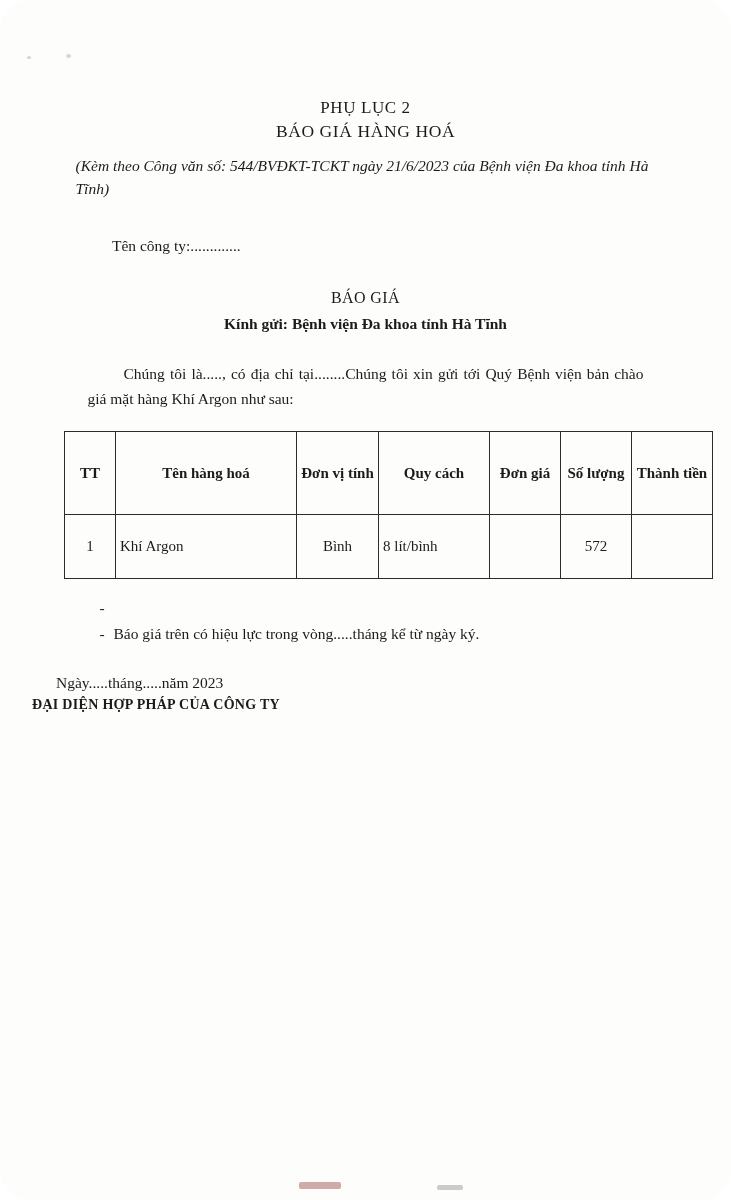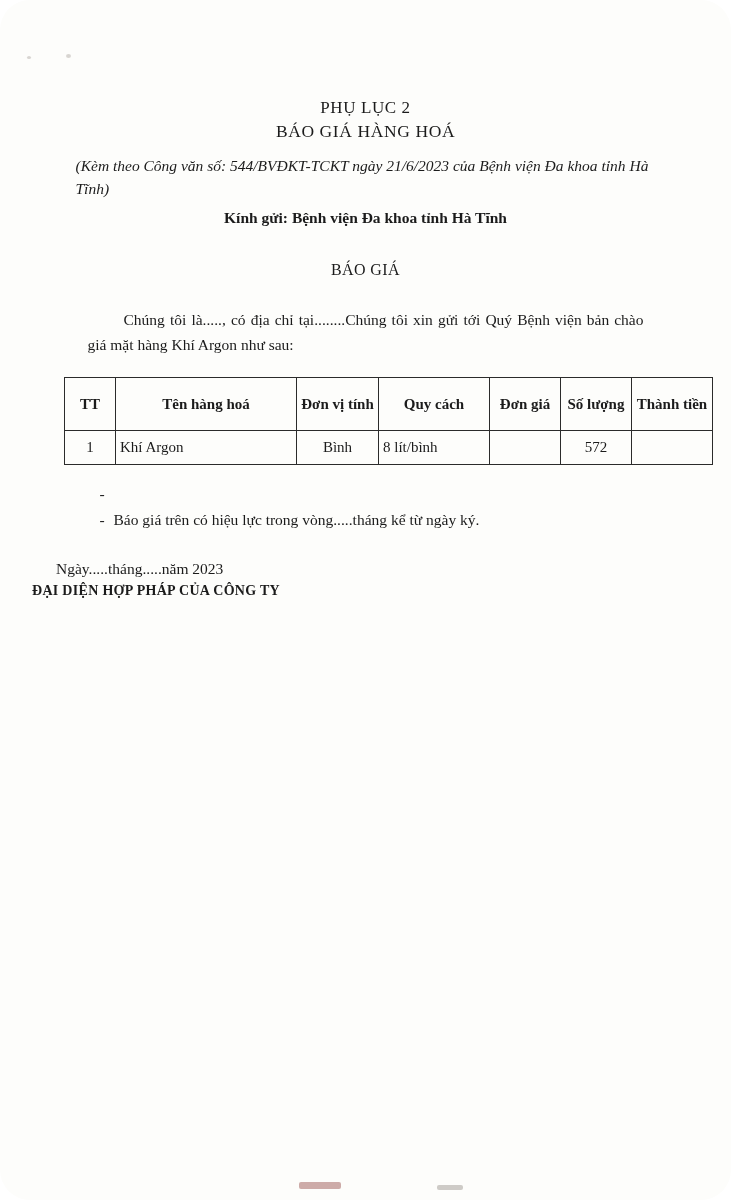--- a/index.html
+++ b/index.html
@@ -89,21 +89,21 @@
   }
   table.quote {
     border-collapse: collapse;
     width: 100%;
     table-layout: fixed;
   }
   table.quote th,
   table.quote td {
     border: 1px solid #2b2b2b;
     font-size: 15px;
-    padding: 3px 4px;
+    padding: 18px 4px;
   }
   table.quote thead th {
     font-weight: bold;
     text-align: center;
     line-height: 1.22;
     height: 46px;
     vertical-align: middle;
   }
   table.quote tbody td {
     height: 27px;
@@ -157,24 +157,25 @@
   <span class="speck s4"></span>
 
   <div class="content">
 
     <div class="t-center title-1">PHỤ LỤC 2</div>
 
     <div class="t-center title-2">BÁO GIÁ HÀNG HOÁ</div>
 
     <div class="subtitle-italic">(Kèm theo Công văn số: 544/BVĐKT-TCKT ngày 21/6/2023 của Bệnh viện Đa khoa tỉnh Hà Tĩnh)</div>
 
+    <div class="company-line">Tên công ty:.............</div>
+
+    <div class="t-center quote-head">BÁO GIÁ</div>
 
     <div class="t-center recipient">Kính gửi: Bệnh viện Đa khoa tỉnh Hà Tĩnh</div>
-
-    <div class="t-center quote-head">BÁO GIÁ</div>
 
     <div class="para">
       <span class="indent"></span><span>Chúng tôi là....., có địa chỉ tại........Chúng tôi xin gửi tới Quý Bệnh viện bản chào giá mặt hàng Khí Argon như sau:</span>
     </div>
 
     <div class="tbl-wrap">
       <table class="quote">
         <thead>
           <tr>
             <th class="c-tt">TT</th>

